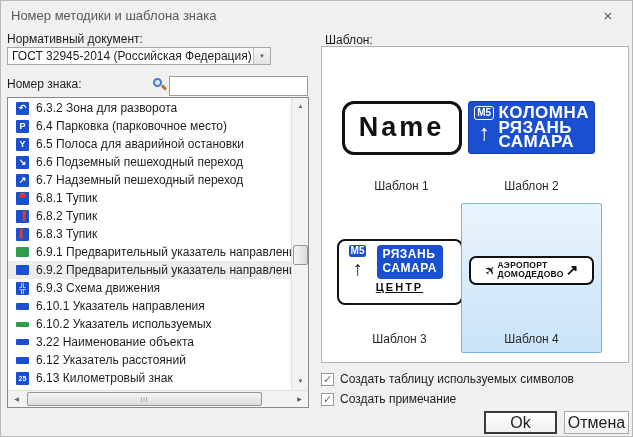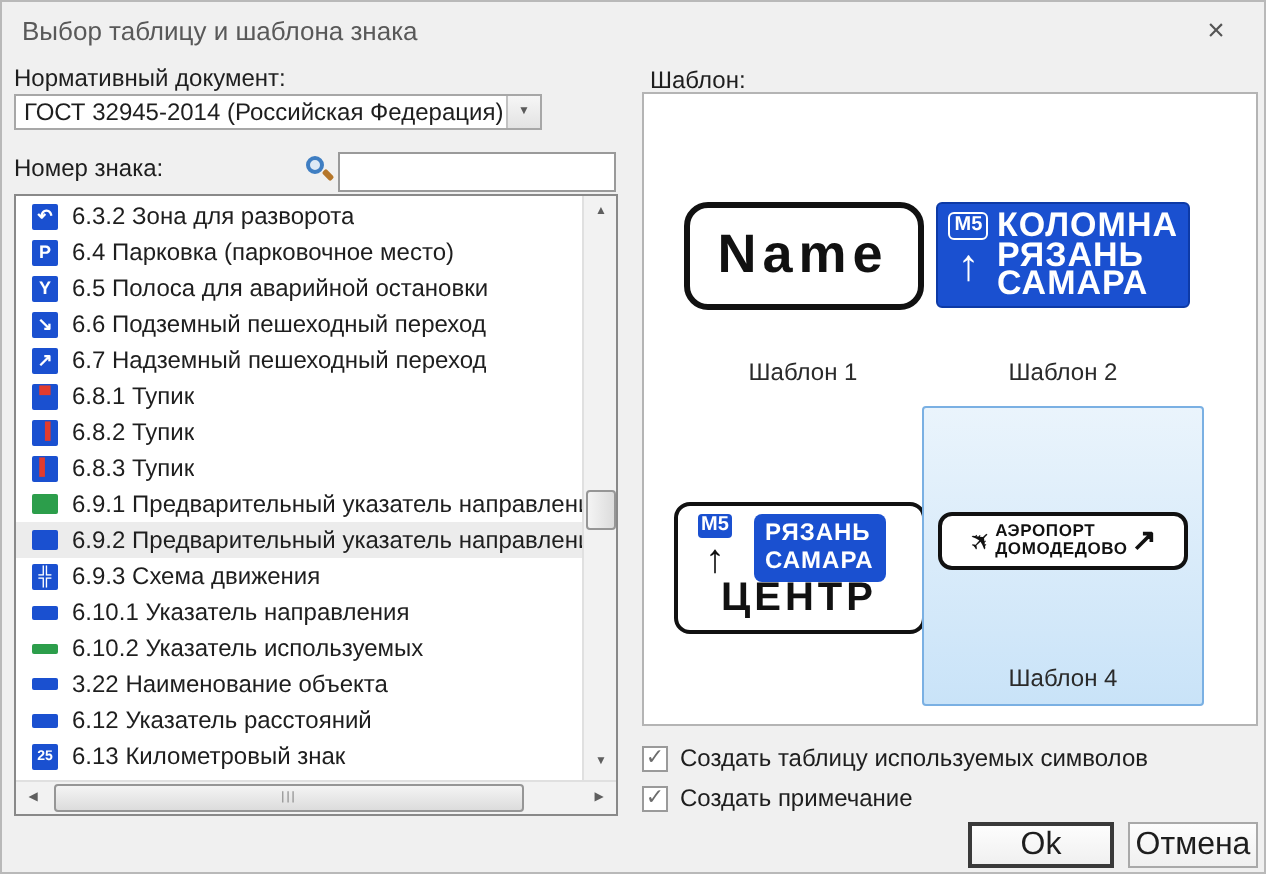--- a/index.html
+++ b/index.html
@@ -90,22 +90,22 @@
   
   .sign-center { width:126px; height:66px; background:#fff; border:2px solid #111;
     border-radius:8px; padding:4px 5px 2px; display:flex; flex-direction:column; margin-top:12px; }
   .sign-center .toprow { display:flex; gap:5px; }
   .sign-center .colL { width:28px; display:flex; flex-direction:column; align-items:center; color:#111; }
   .sign-center .m5blue { background:#1a50d0; color:#fff; border-radius:2px; font-size:10px;
     font-weight:bold; padding:0 2px; line-height:12px; }
   .sign-center .arrow { font-size:20px; font-weight:bold; line-height:22px; color:#111; }
   .bluebox { background:#1a50d0; color:#fff; border-radius:4px; padding:2px 6px; }
   .bluebox span { display:block; font-size:12px; font-weight:bold; line-height:14px; letter-spacing:0.5px; }
-  .sign-center .bottom { text-align:center; font-size:20px; font-weight:bold; color:#111;
-    letter-spacing:2px; line-height:16px; }
+  .sign-center .bottom { text-align:center; font-size:11px; font-weight:bold; color:#111;
+    letter-spacing:2px; line-height:16px;text-decoration:underline; }
   
   .sign-airport { width:125px; height:29px; background:#fff; border:2px solid #111;
     border-radius:7px; display:flex; align-items:center; justify-content:center; gap:2px;
     color:#111; margin-top:8px; }
   .sign-airport .plane { font-size:13px; transform:rotate(-45deg); }
   .sign-airport .lines span { display:block; font-size:8.5px; font-weight:bold; line-height:9px; letter-spacing:0.3px; }
   .sign-airport .dirarrow { font-size:15px; font-weight:bold; }
 
   
   .cbrow { position:absolute; left:320px; display:flex; align-items:center; gap:6px; }
@@ -114,21 +114,21 @@
   
   .btn { position:absolute; top:410px; height:23px; background:linear-gradient(#fdfdfd,#f0f0f0);
     text-align:center; line-height:21px; font-size:16px; color:#1e1e1e; cursor:pointer; }
   .btn-ok { left:483px; width:73px; border:2px solid #3a3a3a; line-height:19px; }
   .btn-cancel { left:563px; width:65px; border:1px solid #a9a9a9; }
 </style>
 </head>
 <body>
 
 <div class="dialog">
-  <div class="title">Выбор таблицу и шаблона знака</div>
+  <div class="title">Номер методики и шаблона знака</div>
   <div class="close-btn">×</div>
 
   <div class="lbl" style="left:6px; top:31px;">Нормативный документ:</div>
   <div class="combo">
     <div class="combo-text">ГОСТ 32945-2014 (Российская Федерация)</div>
     <div class="combo-btn">▼</div>
   </div>
 
   <div class="lbl" style="left:6px; top:76px;">Номер знака:</div>
   <div class="lens">
@@ -252,20 +252,21 @@
               <div class="arrow">↑</div>
             </div>
             <div class="bluebox">
               <span>РЯЗАНЬ</span>
               <span>САМАРА</span>
             </div>
           </div>
           <div class="bottom">ЦЕНТР</div>
         </div>
       </div>
+      <div class="tile-label">Шаблон 3</div>
     </div>
 
     <div class="tile tile-4 selected">
       <div class="signwrap">
         <div class="sign-airport">
           <span class="plane">✈</span>
           <span class="lines">
             <span>АЭРОПОРТ</span>
             <span>ДОМОДЕДОВО</span>
           </span>

